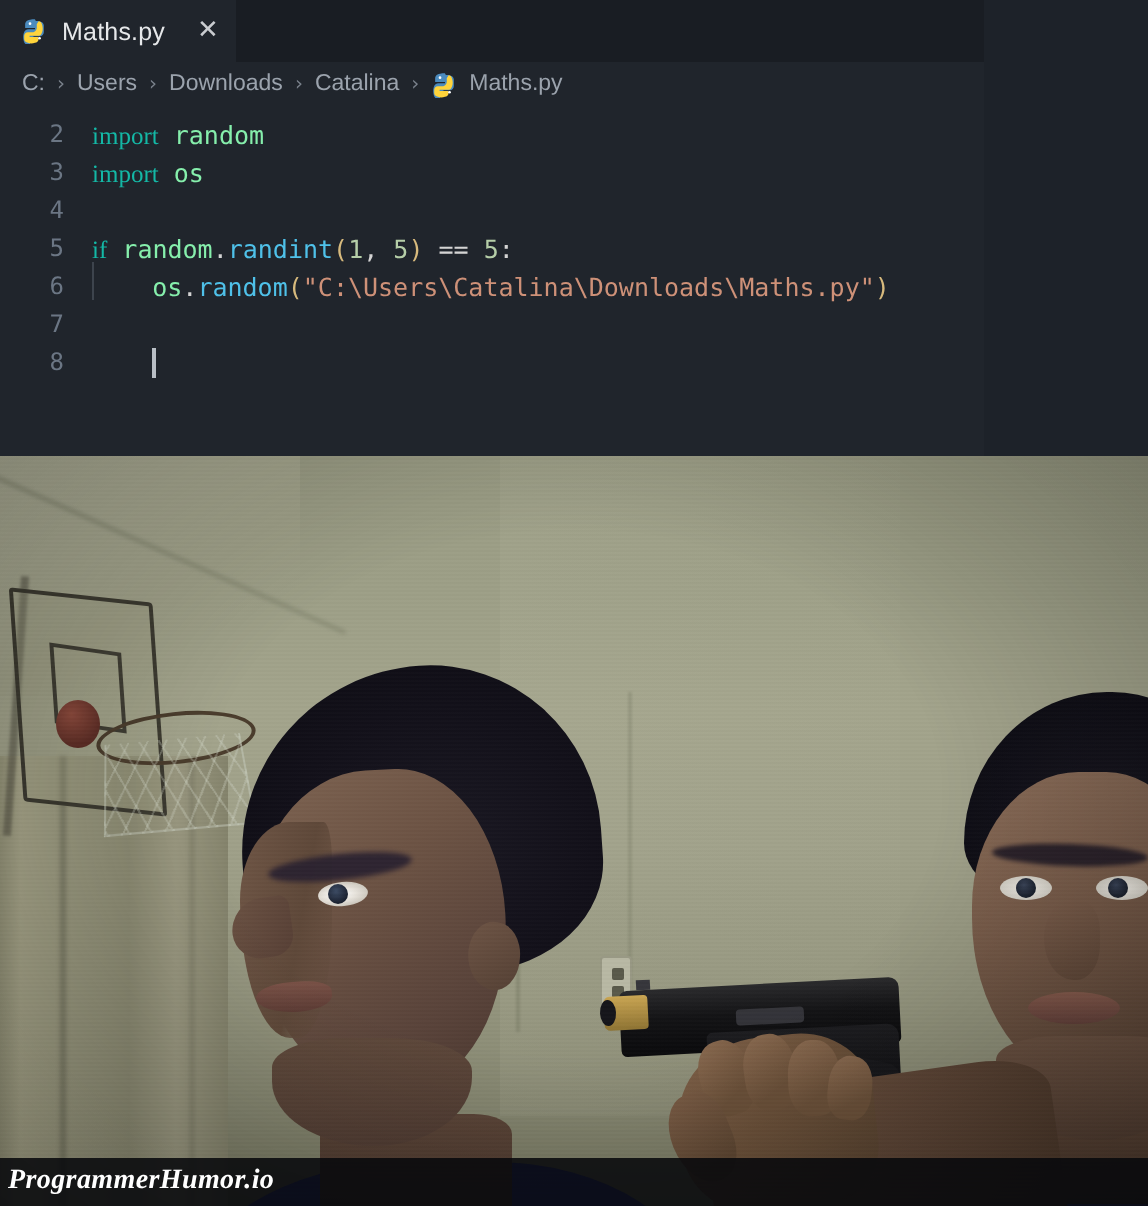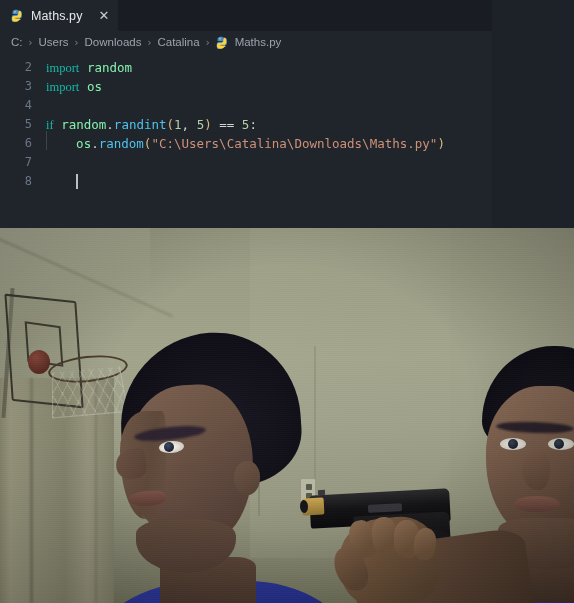--- a/index.html
+++ b/index.html
@@ -744,14 +744,17 @@
     <div class="hand"></div>
     <div class="finger f1"></div>
     <div class="finger f2"></div>
     <div class="finger f3"></div>
     <div class="finger f4"></div>
     <div class="thumb"></div>
 
     <div class="grain"></div>
     <div class="vignette"></div>
 
+    <div class="wm-bar">
+      <span class="wm-text">ProgrammerHumor.io</span>
+    </div>
   </div>
 </div>
 
 </body></html>

